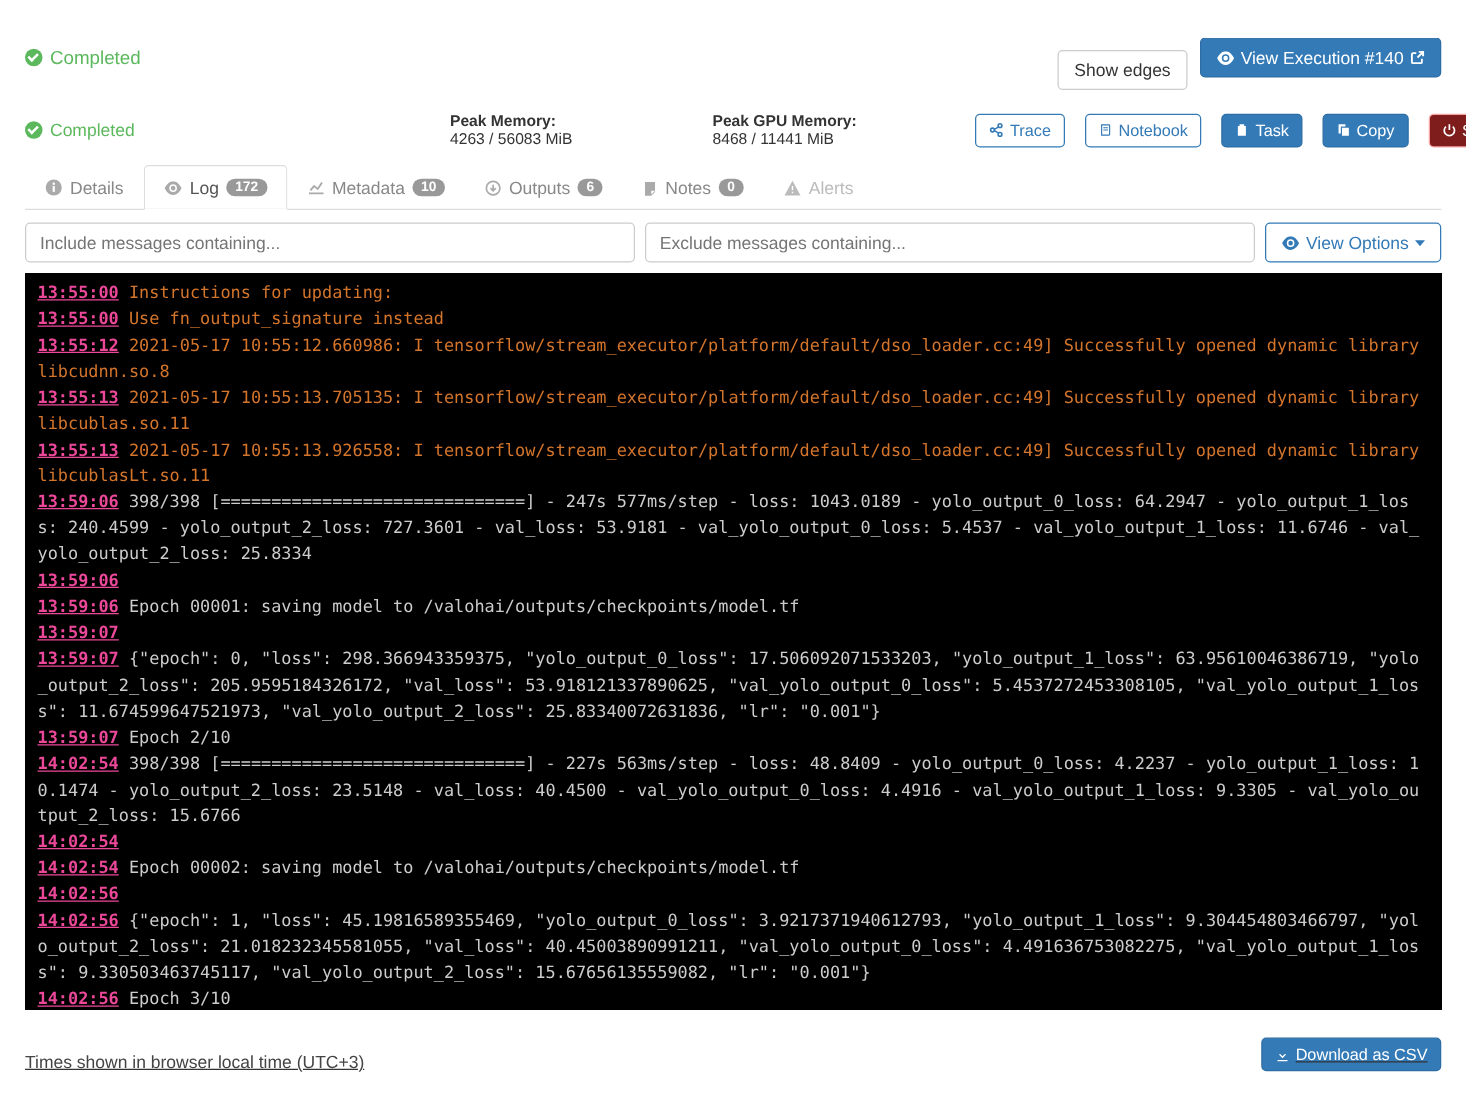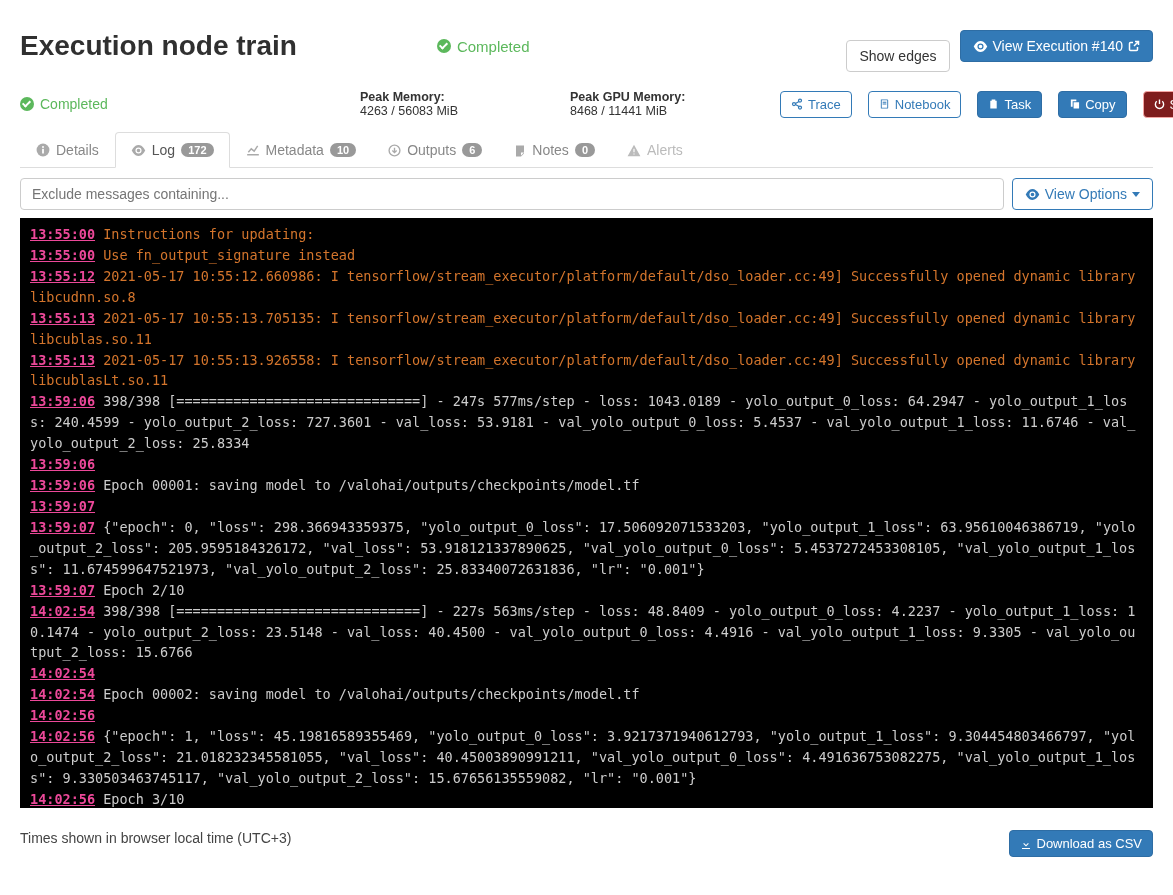--- a/index.html
+++ b/index.html
@@ -33,30 +33,29 @@
 .log-area::-webkit-scrollbar { width:14px; height:14px; }
 .log-area::-webkit-scrollbar-track { background:#e8e8e8; }
 .log-area::-webkit-scrollbar-thumb { background:#b8b8b8; border:2px solid #e8e8e8; border-radius:2px; }
 .ts { color:#ec4899; font-weight:700;text-decoration:underline; }
 .orange { color:#d4752c;margin-top:28px; }
 .hscroll { overflow-x:auto; height:14px; margin-top:2px; }
 .hscroll-inner { width:100.5%; height:1px; }
 .hscroll::-webkit-scrollbar { height:12px; }
 .hscroll::-webkit-scrollbar-track { background:#f0f0f0; }
 .hscroll::-webkit-scrollbar-thumb { background:#bcbcbc; border-radius:2px; }
-.footer-row { display:flex; align-items:flex-start; margin-top:6px; }
+.footer-row { display:flex; align-items:flex-end; margin-top:6px;text-decoration:underline; }
 .footer-text { color:#444; font-size:14px; }
 .icon { display:inline-block; }
 svg { display:block; }
 </style>
 </head>
 <body>
 
 <div class="header-row">
-  <h1 class="page-title">Execution node train</h1>
   <span class="status-inline">
     <span class="check-circle"></span>
     <span>Completed</span>
   </span>
   <button class="btn btn-default">Show edges</button>
   <button class="btn btn-primary">
     <span class="icon">
       <svg width="15" height="11" viewBox="0 0 24 18" fill="currentColor">
           <path d="M12 0C5 0 1 9 1 9s4 9 11 9 11-9 11-9S19 0 12 0zm0 14a5 5 0 110-10 5 5 0 010 10zm0-8a3 3 0 100 6 3 3 0 000-6z"></path>
         </svg>
@@ -183,20 +182,21 @@
     <span class="icon">
         <svg width="14" height="13" viewBox="0 0 24 22" fill="currentColor">
           <path d="M12 1L1 21h22L12 1zm-1 7h2v6h-2V8zm0 8h2v2h-2v-2z"></path>
         </svg>
       </span>
     <span>Alerts</span>
   </div>
 </div>
 
 <div class="filter-row">
+  <input class="filter-input" placeholder="Include messages containing..." style="">
   <input class="filter-input" placeholder="Exclude messages containing..." style="">
   <button class="btn btn-outline-primary">
     <span class="icon">
         <svg width="15" height="11" viewBox="0 0 24 18" fill="currentColor">
           <path d="M12 0C5 0 1 9 1 9s4 9 11 9 11-9 11-9S19 0 12 0zm0 14a5 5 0 110-10 5 5 0 010 10zm0-8a3 3 0 100 6 3 3 0 000-6z"></path>
         </svg>
       </span>
     <span>View Options</span>
     <span class="icon">
         <svg width="8" height="5" viewBox="0 0 10 6" fill="currentColor">

